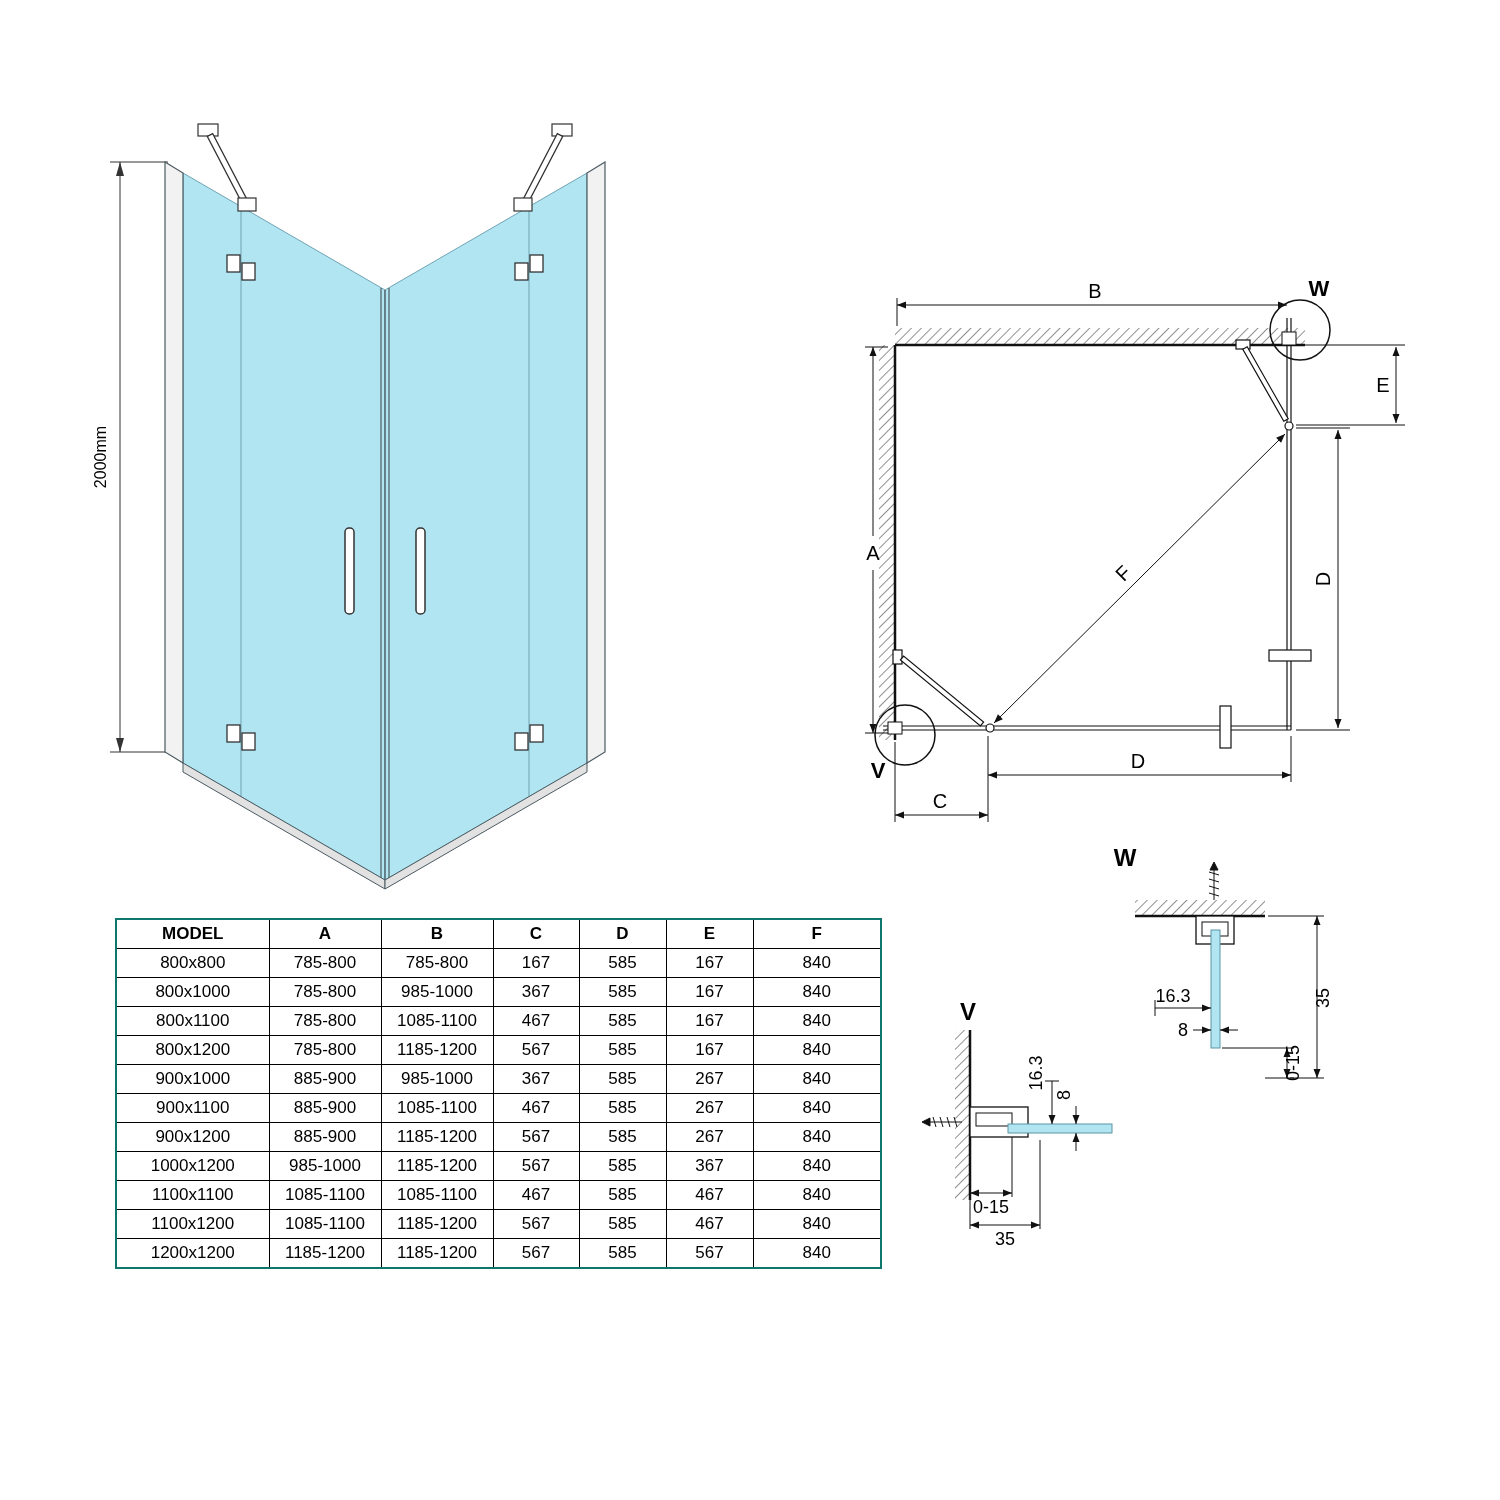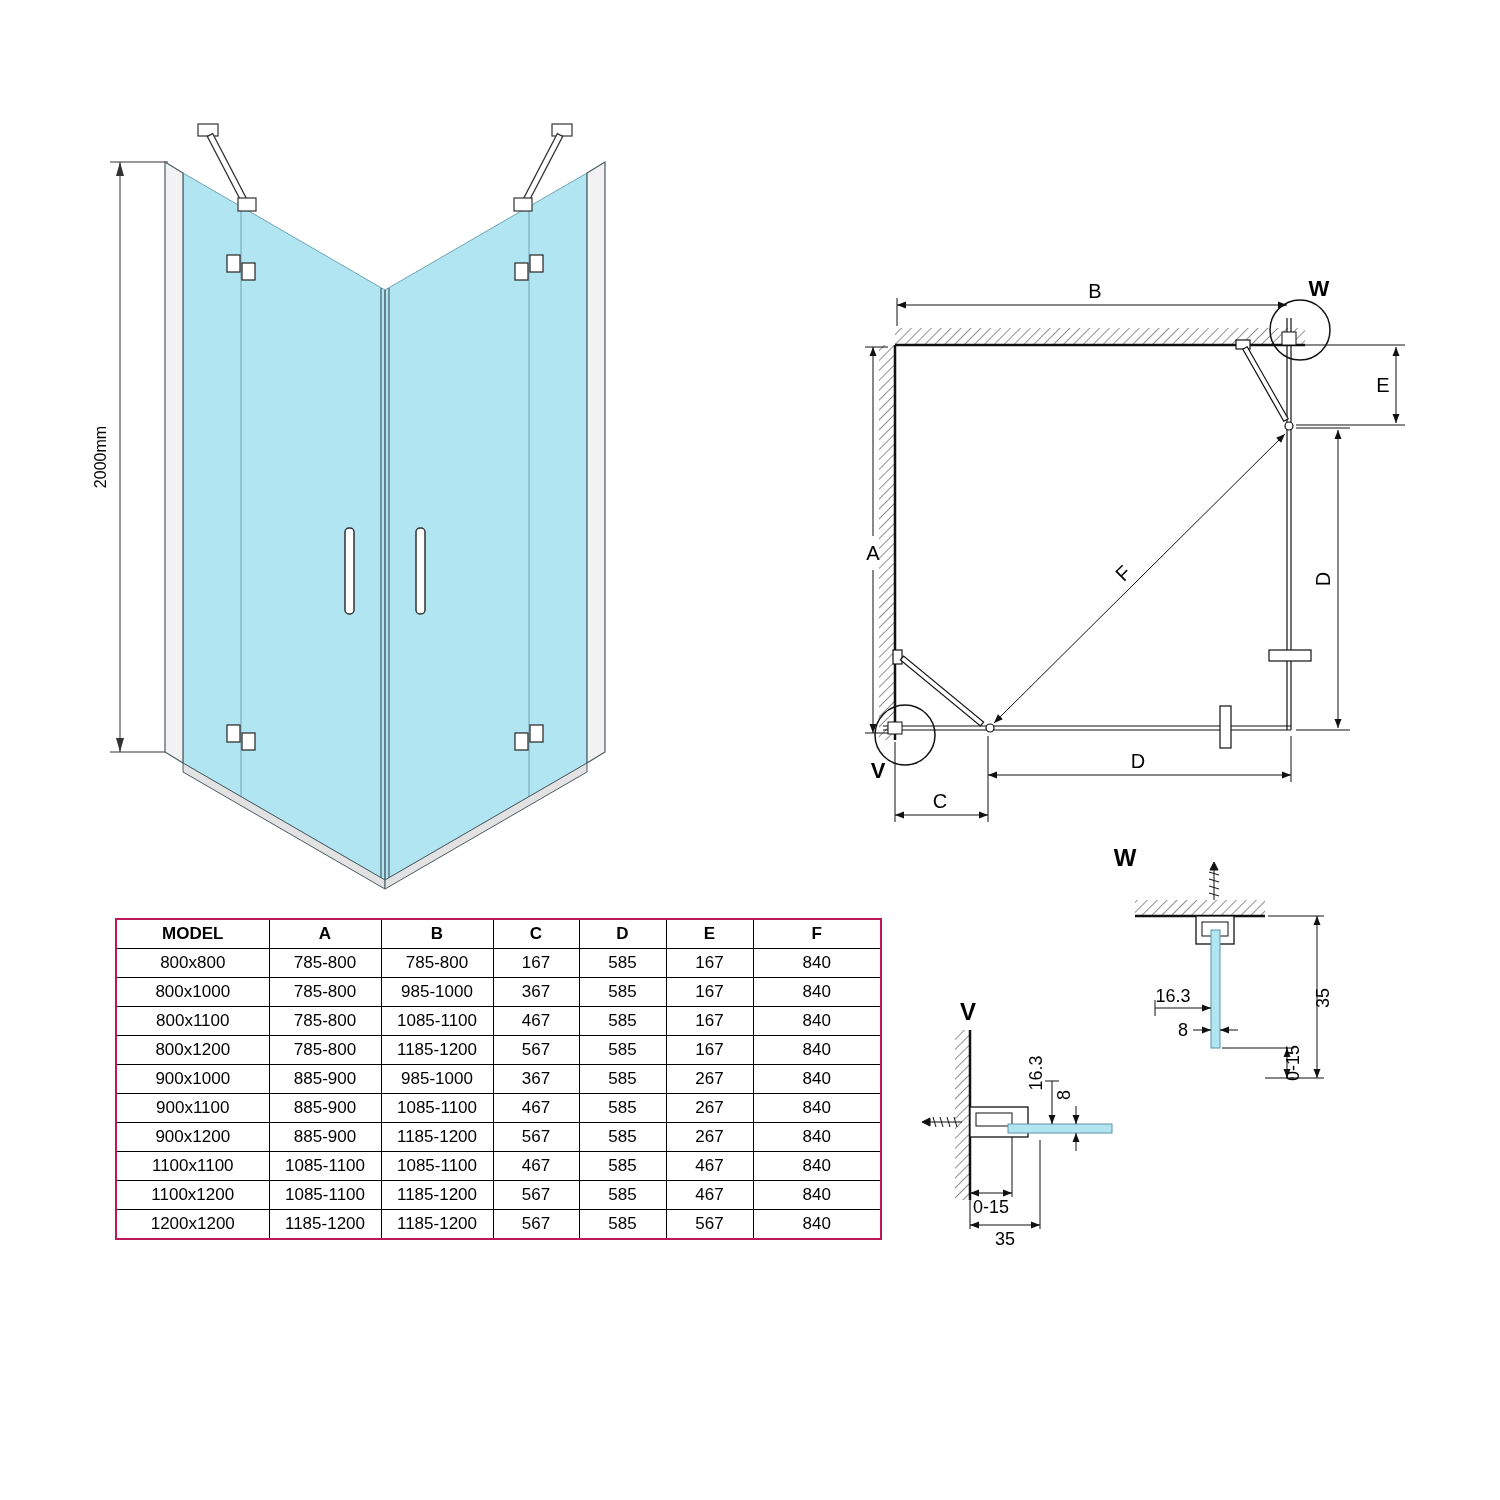--- a/index.html
+++ b/index.html
@@ -1,20 +1,20 @@
 <!DOCTYPE html>
 <html><head>
 <meta charset="utf-8">
 <style>
   html,body{margin:0;padding:0;}
   body{width:1500px;height:1500px;background:#fff;font-family:"Liberation Sans",sans-serif;}
   .page{position:relative;width:1500px;height:1500px;background:#fff;overflow:hidden;}
   .abs{position:absolute;}
   svg text{font-family:"Liberation Sans",sans-serif;fill:#000;}
-  .spec-table table{border-collapse:collapse;border:2px solid #be185d;table-layout:fixed;}
+  .spec-table table{border-collapse:collapse;border:2px solid #0f766e;table-layout:fixed;}
   .spec-table th,.spec-table td{border:1px solid #000;text-align:center;vertical-align:middle;
     font-size:17px;height:28px;padding:0 2px;white-space:nowrap;color:#000;}
   .spec-table th{font-weight:700;}
 </style>
 </head>
 <body>
 
 <div class="page">
 
   <svg class="abs" style="left:90px;top:110px" width="570" height="800" viewBox="0 0 570 800">
@@ -309,20 +309,29 @@
           <tr>
             <td>900x1200</td>
             <td>885-900</td>
             <td>1185-1200</td>
             <td>567</td>
             <td>585</td>
             <td>267</td>
             <td>840</td>
           </tr>
           <tr>
+            <td>1000x1200</td>
+            <td>985-1000</td>
+            <td>1185-1200</td>
+            <td>567</td>
+            <td>585</td>
+            <td>367</td>
+            <td>840</td>
+          </tr>
+          <tr>
             <td>1100x1100</td>
             <td>1085-1100</td>
             <td>1085-1100</td>
             <td>467</td>
             <td>585</td>
             <td>467</td>
             <td>840</td>
           </tr>
           <tr>
             <td>1100x1200</td>

